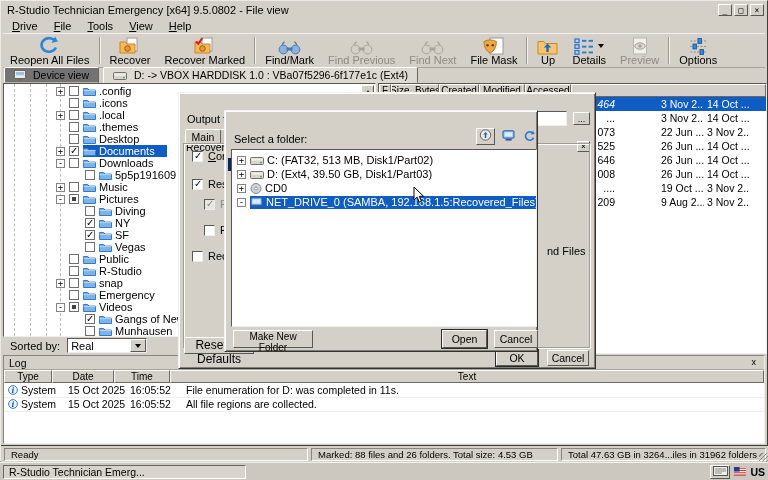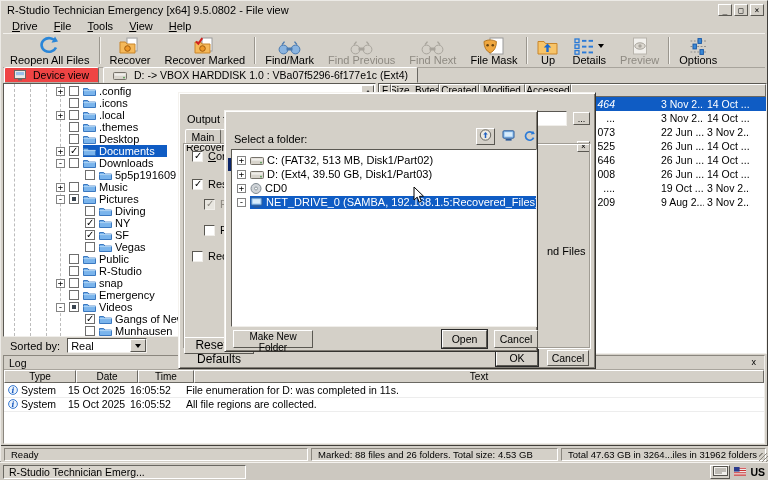--- a/index.html
+++ b/index.html
@@ -17,21 +17,21 @@
   .mi{padding:0 8px;}
   .toolbar{position:absolute;left:2px;top:32px;right:2px;height:33px;display:flex;align-items:stretch;
     border-top:1px solid #f2f0ec;border-bottom:1px solid #a8a49c;}
   .tbtn{display:flex;flex-direction:column;align-items:center;justify-content:flex-end;padding:1px 7px 1px;font-size:11px;line-height:11px;color:#000;}
   .tbtn.disabled{color:#8e8a82;}
   .ticn{height:19px;display:flex;align-items:flex-end;justify-content:center;}
   .drop{border:3px solid transparent;border-top:4px solid #000;margin:0 0 4px 4px;}
   .tsep{width:1px;background:#9a968e;border-right:1px solid #f4f2ee;margin:3px 2px;}
   
   .tabbar{position:absolute;left:2px;top:66px;right:2px;height:16px;display:flex;gap:4px;padding-left:1px;}
-  .vtab{display:flex;align-items:center;gap:4px;padding:0 9px;font-size:10.5px;background:#ef4444;box-sizing:border-box;
+  .vtab{display:flex;align-items:center;gap:4px;padding:0 9px;font-size:10.5px;background:#737373;box-sizing:border-box;
     border:1px solid;border-color:#fff #6a6862 #b4b0a8 #fff;border-radius:2px 2px 0 0;white-space:nowrap;}
   .vtab.front{background:#dedad2;border-bottom-color:#dedad2;}
   
   .treepanel{position:absolute;left:2px;top:82px;width:373px;height:254px;background:#fff;box-sizing:border-box;
     border:1px solid;border-color:#5a5852 #f0eeea #f0eeea #5a5852;overflow:hidden;}
   .guide{position:absolute;top:0;bottom:0;border-left:1px dashed #bcbcbc;}
   .treeitems{position:absolute;left:0;top:1px;right:0;}
   .trow{height:12px;display:flex;align-items:center;font-size:11px;white-space:nowrap;}
   .exp{width:9px;height:9px;box-sizing:border-box;background:#fff;border:1px solid #848484;color:#000;
     font-size:9px;line-height:6px;text-align:center;margin-right:4px;flex:none;font-family:"DejaVu Sans Mono",monospace;}
@@ -676,21 +676,21 @@
           </div>
         </div>
     </div>
 
     <div class="logpanel">
       <div class="log-title">
         <span>Log</span>
         <span class="log-close">x</span>
       </div>
       <div class="loghead" id="loghead">
-          <div class="fhc" style="width: 72px;">Type</div>
+          <div class="fhc" style="width: 48px;">Type</div>
           <div class="fhc" style="width: 62px;">Date</div>
           <div class="fhc" style="width: 56px;">Time</div>
           <div class="fhc" style="flex: 1 1 0%;">Text</div>
         </div>
       <div id="logrows">
           <div class="lrow">
             <div class="lc" style="width:60px"><span style="display:flex">
                 <svg width="10" height="10">
                   <circle cx="5" cy="5" r="4.4" fill="#eaf3fc" stroke="#3a7ad0"></circle>
                   <text x="5" y="7.8" font-size="7.5" text-anchor="middle" fill="#1a5ac0" font-family="DejaVu Serif,serif" font-style="italic" font-weight="bold">i</text>

